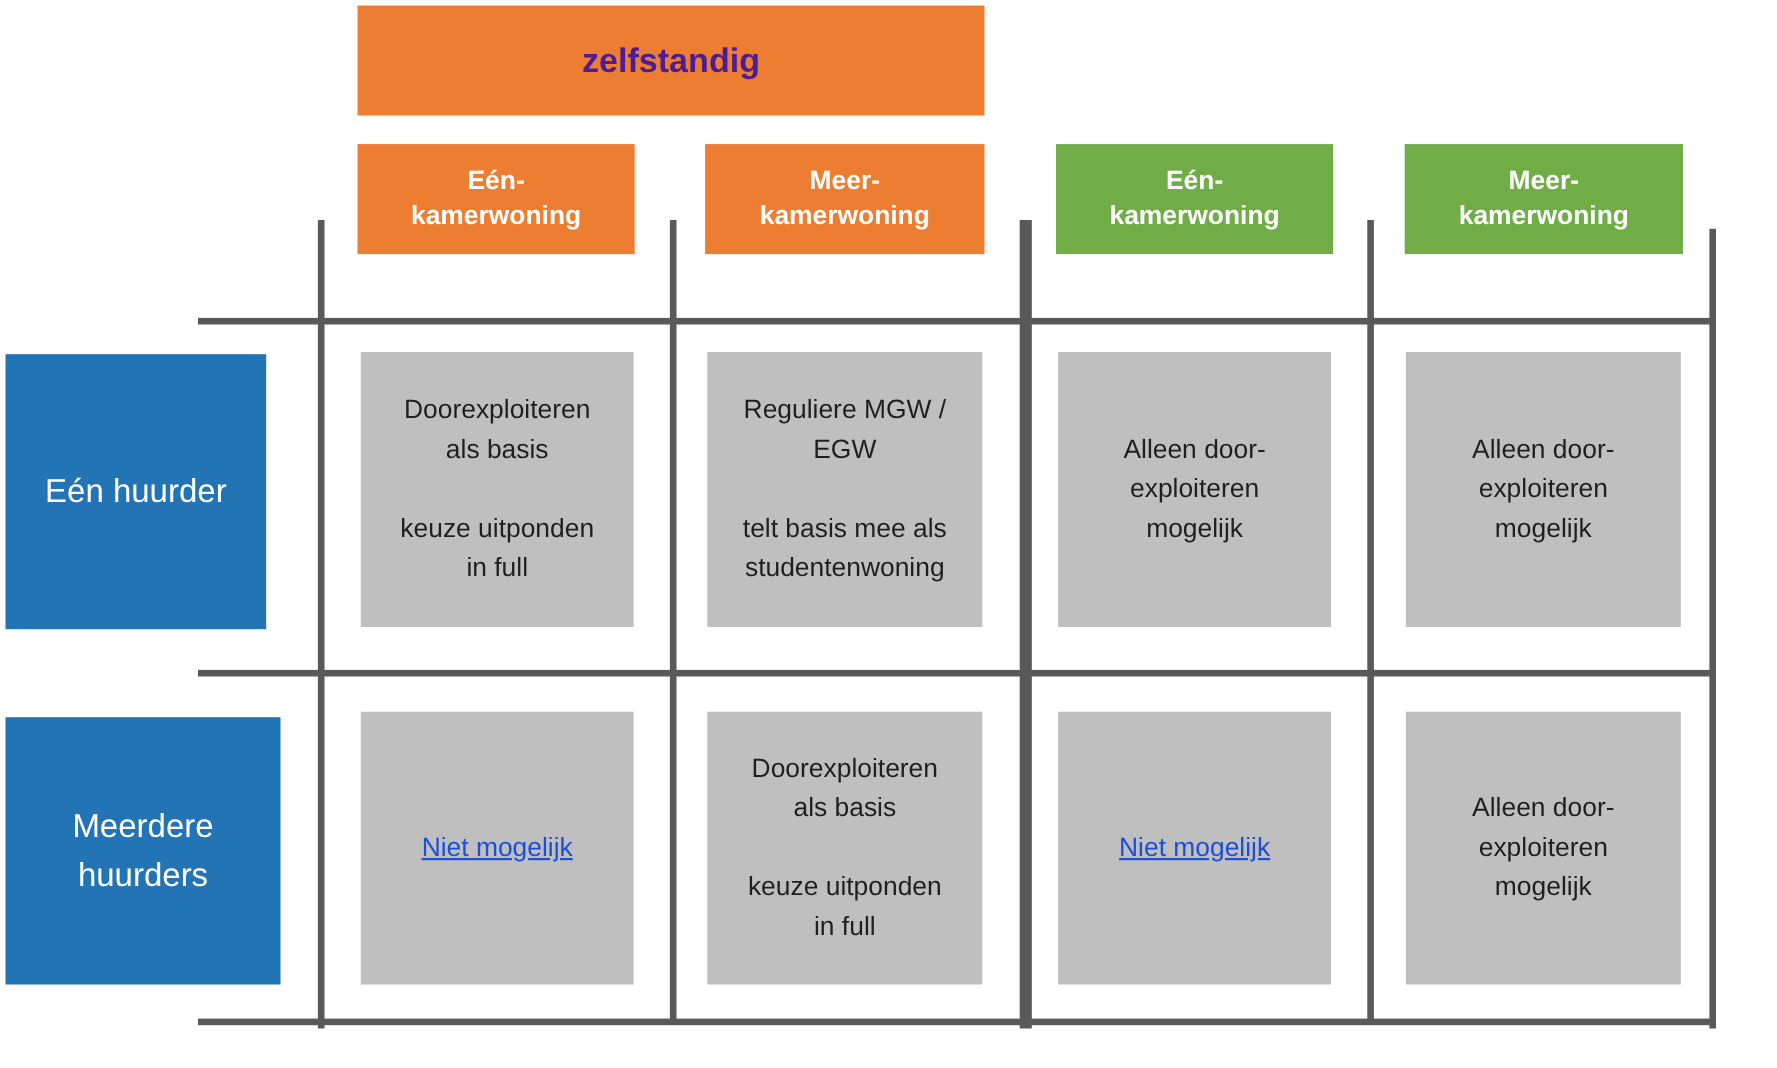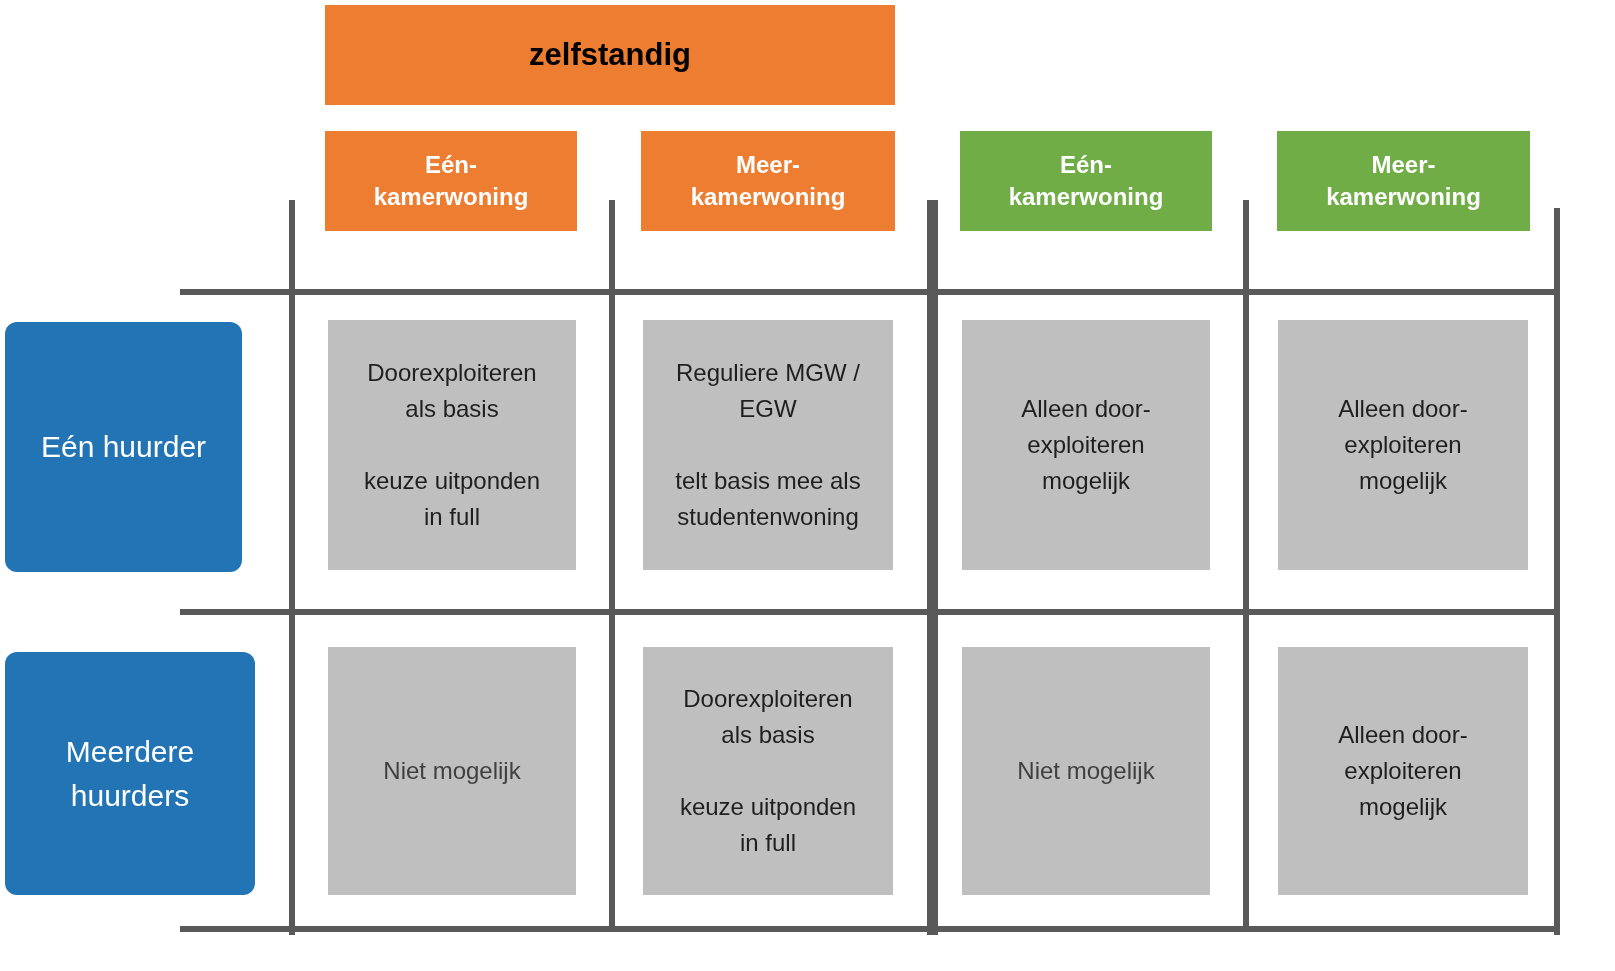--- a/index.html
+++ b/index.html
@@ -17,21 +17,21 @@
   }
 
   
   .group-header {
     position: absolute;
     top: 5px;
     height: 100px;
     display: flex;
     align-items: center;
     justify-content: center;
-    color: #000000;
+    color: #4c1d95;
     font-size: 31px;
     font-weight: 700;
   }
   .gh-zelf   { left: 325px;  width: 570px; background: #ED7D31; }
   .gh-onzelf { left: 957px;  width: 573px; background: #70AD47; }
 
   .sub-header {
     position: absolute;
     top: 131px;
     height: 100px;
@@ -77,41 +77,40 @@
     position: absolute;
     background: #2374B5;
     color: #ffffff;
     display: flex;
     align-items: center;
     justify-content: center;
     text-align: center;
     font-size: 30px;
     line-height: 1.45;
     white-space: pre-line;
-    border-radius: 12px;
   }
   .rh1 { left: 5px; top: 322px; width: 237px; height: 250px; }
   .rh2 { left: 5px; top: 652px; width: 250px; height: 243px; }
 
   
   .cell {
     position: absolute;
     background: #BFBFBF;
     display: flex;
     align-items: center;
     justify-content: center;
     text-align: center;
     font-size: 24px;
     line-height: 1.5;
     color: #1f1f1f;
     white-space: pre-line;
     padding: 6px 12px;
     box-sizing: border-box;
   }
-  .cell.white-text { color: #404040; }
+  .cell.white-text { color: #1d4ed8; text-decoration: underline; }
   .rowA { top: 320px; height: 250px; }
   .rowB { top: 647px; height: 248px; }
   .colA { left: 328px;  width: 248px; }
   .colB { left: 643px;  width: 250px; }
   .colC { left: 962px;  width: 248px; }
   .colD { left: 1278px; width: 250px; }
 </style>
 </head>
 <body>
 

